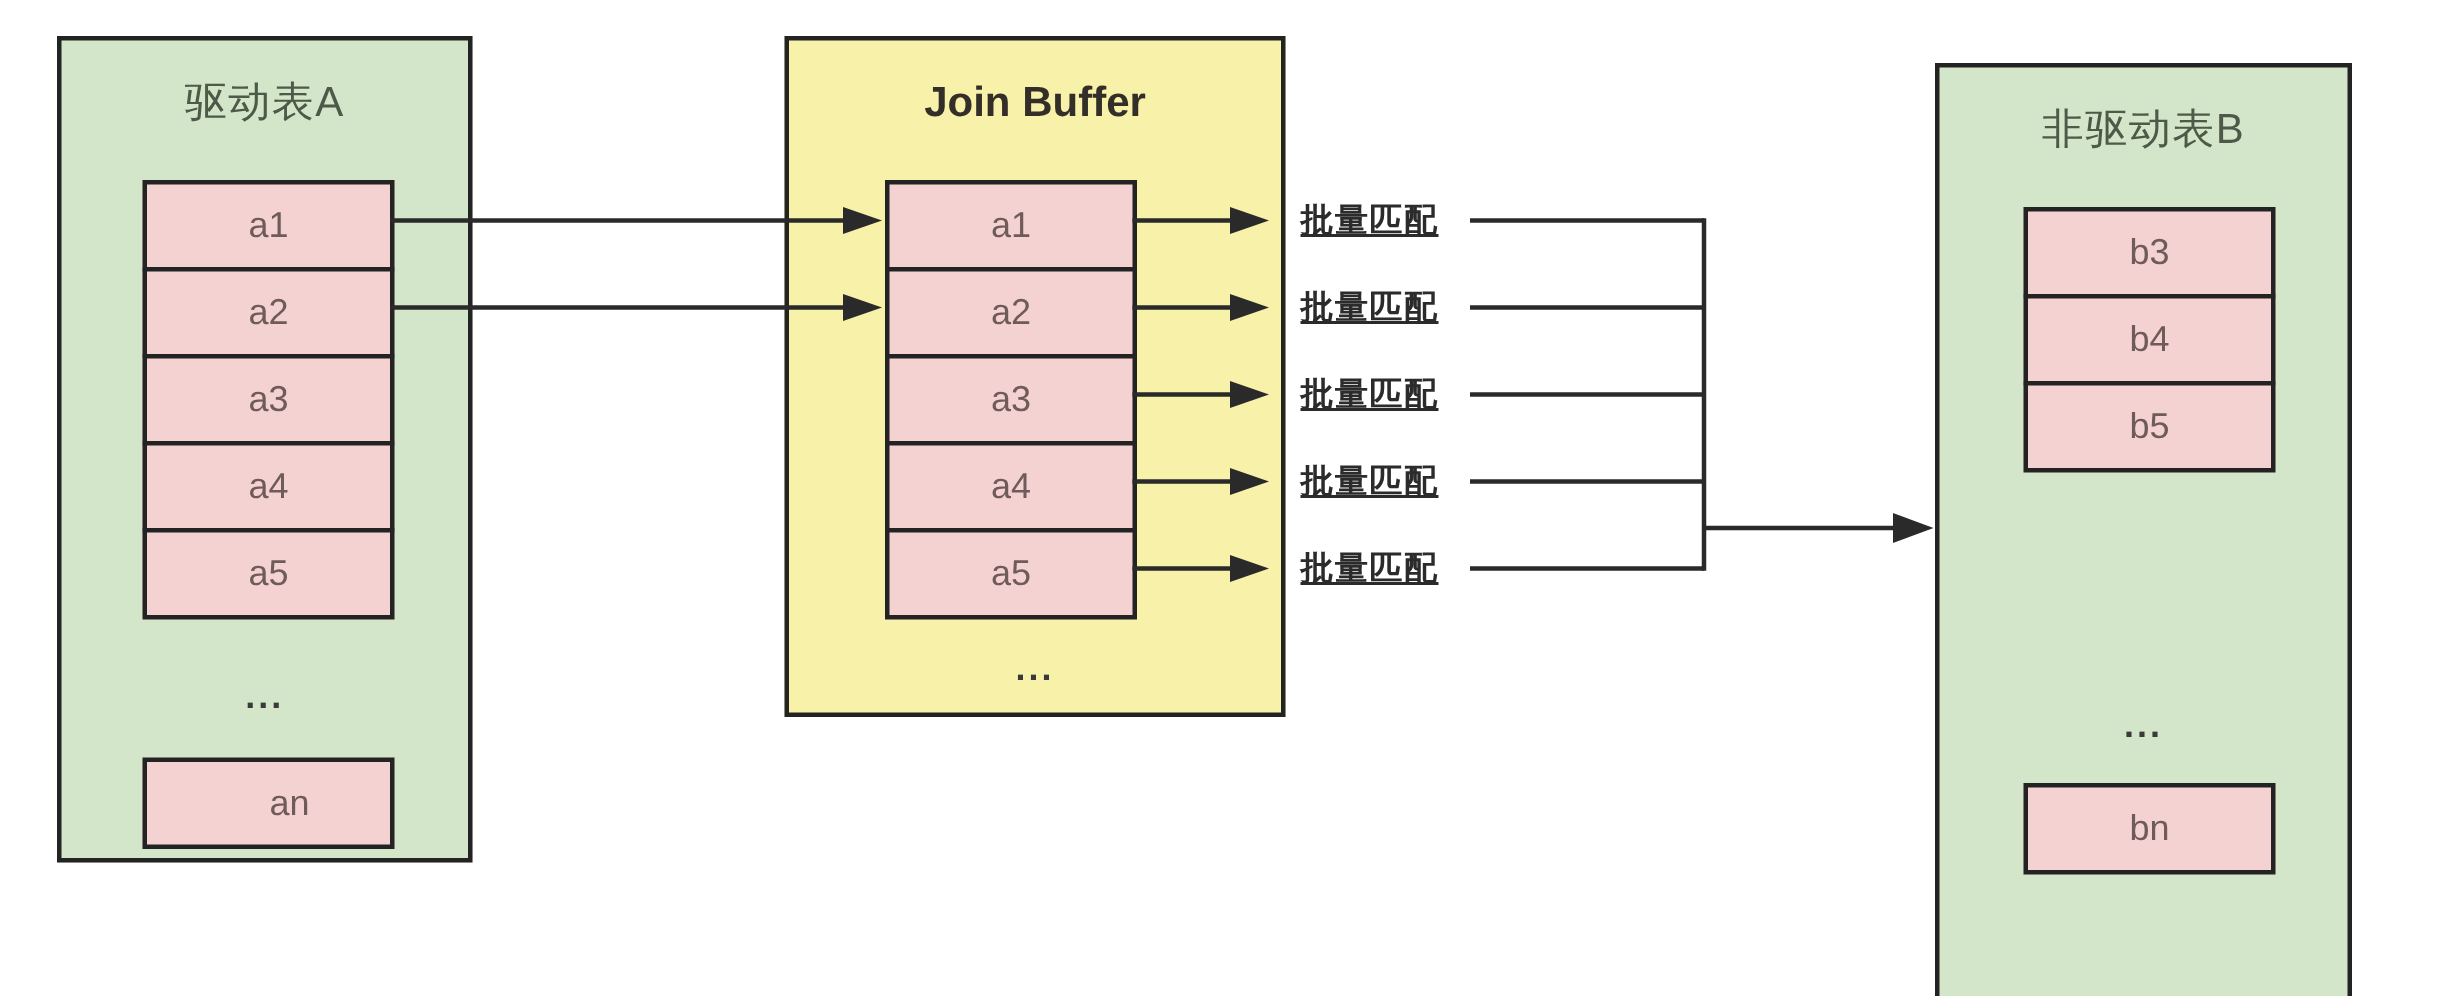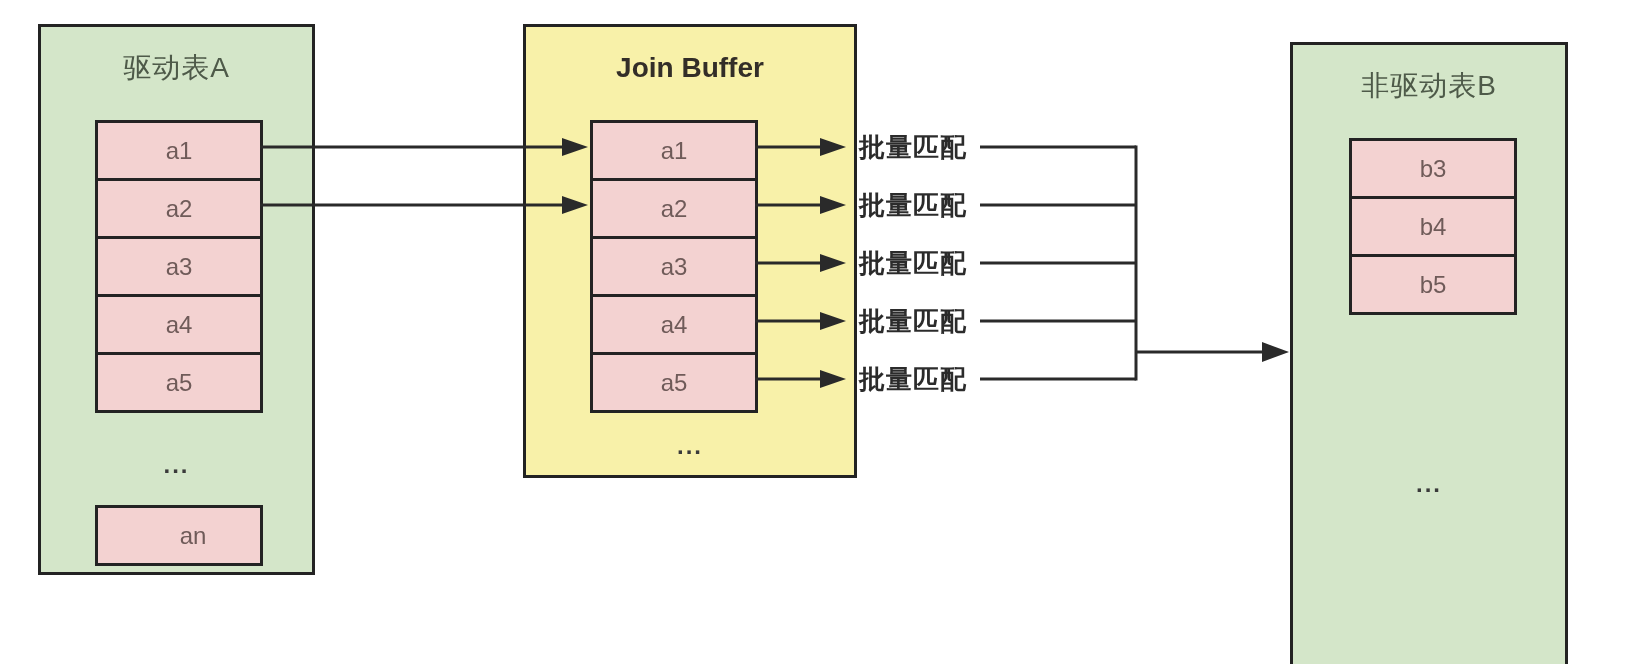--- a/index.html
+++ b/index.html
@@ -101,25 +101,26 @@
   #connectors polygon  { fill: #2a2a2a; }
 
   .batch-label {
     position: absolute;
     left: 853px;
     width: 120px;
     height: 32px;
     display: flex;
     align-items: center;
     justify-content: center;
-    font-size: 26px;
+    font-size: 22px;
     font-weight: 600;
     color: #2b2b2b;
     letter-spacing: 1px;
     white-space: nowrap;
+    text-decoration: underline;
   }
 </style>
 </head>
 <body>
 
 <div class="stage">
 
   <div id="table-a" class="tbox green">
     <div class="table-title">驱动表A</div>
     <div class="rows">
@@ -146,20 +147,21 @@
   </div>
 
   <div id="table-b" class="tbox green">
     <div class="table-title">非驱动表B</div>
     <div class="rows">
       <div class="row">b3</div>
       <div class="row">b4</div>
       <div class="row">b5</div>
     </div>
     <div class="dots">...</div>
+    <div class="lone-row">bn</div>
   </div>
 
   <div class="batch-label" style="top:131px">批量匹配</div>
   <div class="batch-label" style="top:189px">批量匹配</div>
   <div class="batch-label" style="top:247px">批量匹配</div>
   <div class="batch-label" style="top:305px">批量匹配</div>
   <div class="batch-label" style="top:363px">批量匹配</div>
 
   <svg id="connectors" viewBox="0 0 1638 664" xmlns="http://www.w3.org/2000/svg">
 

